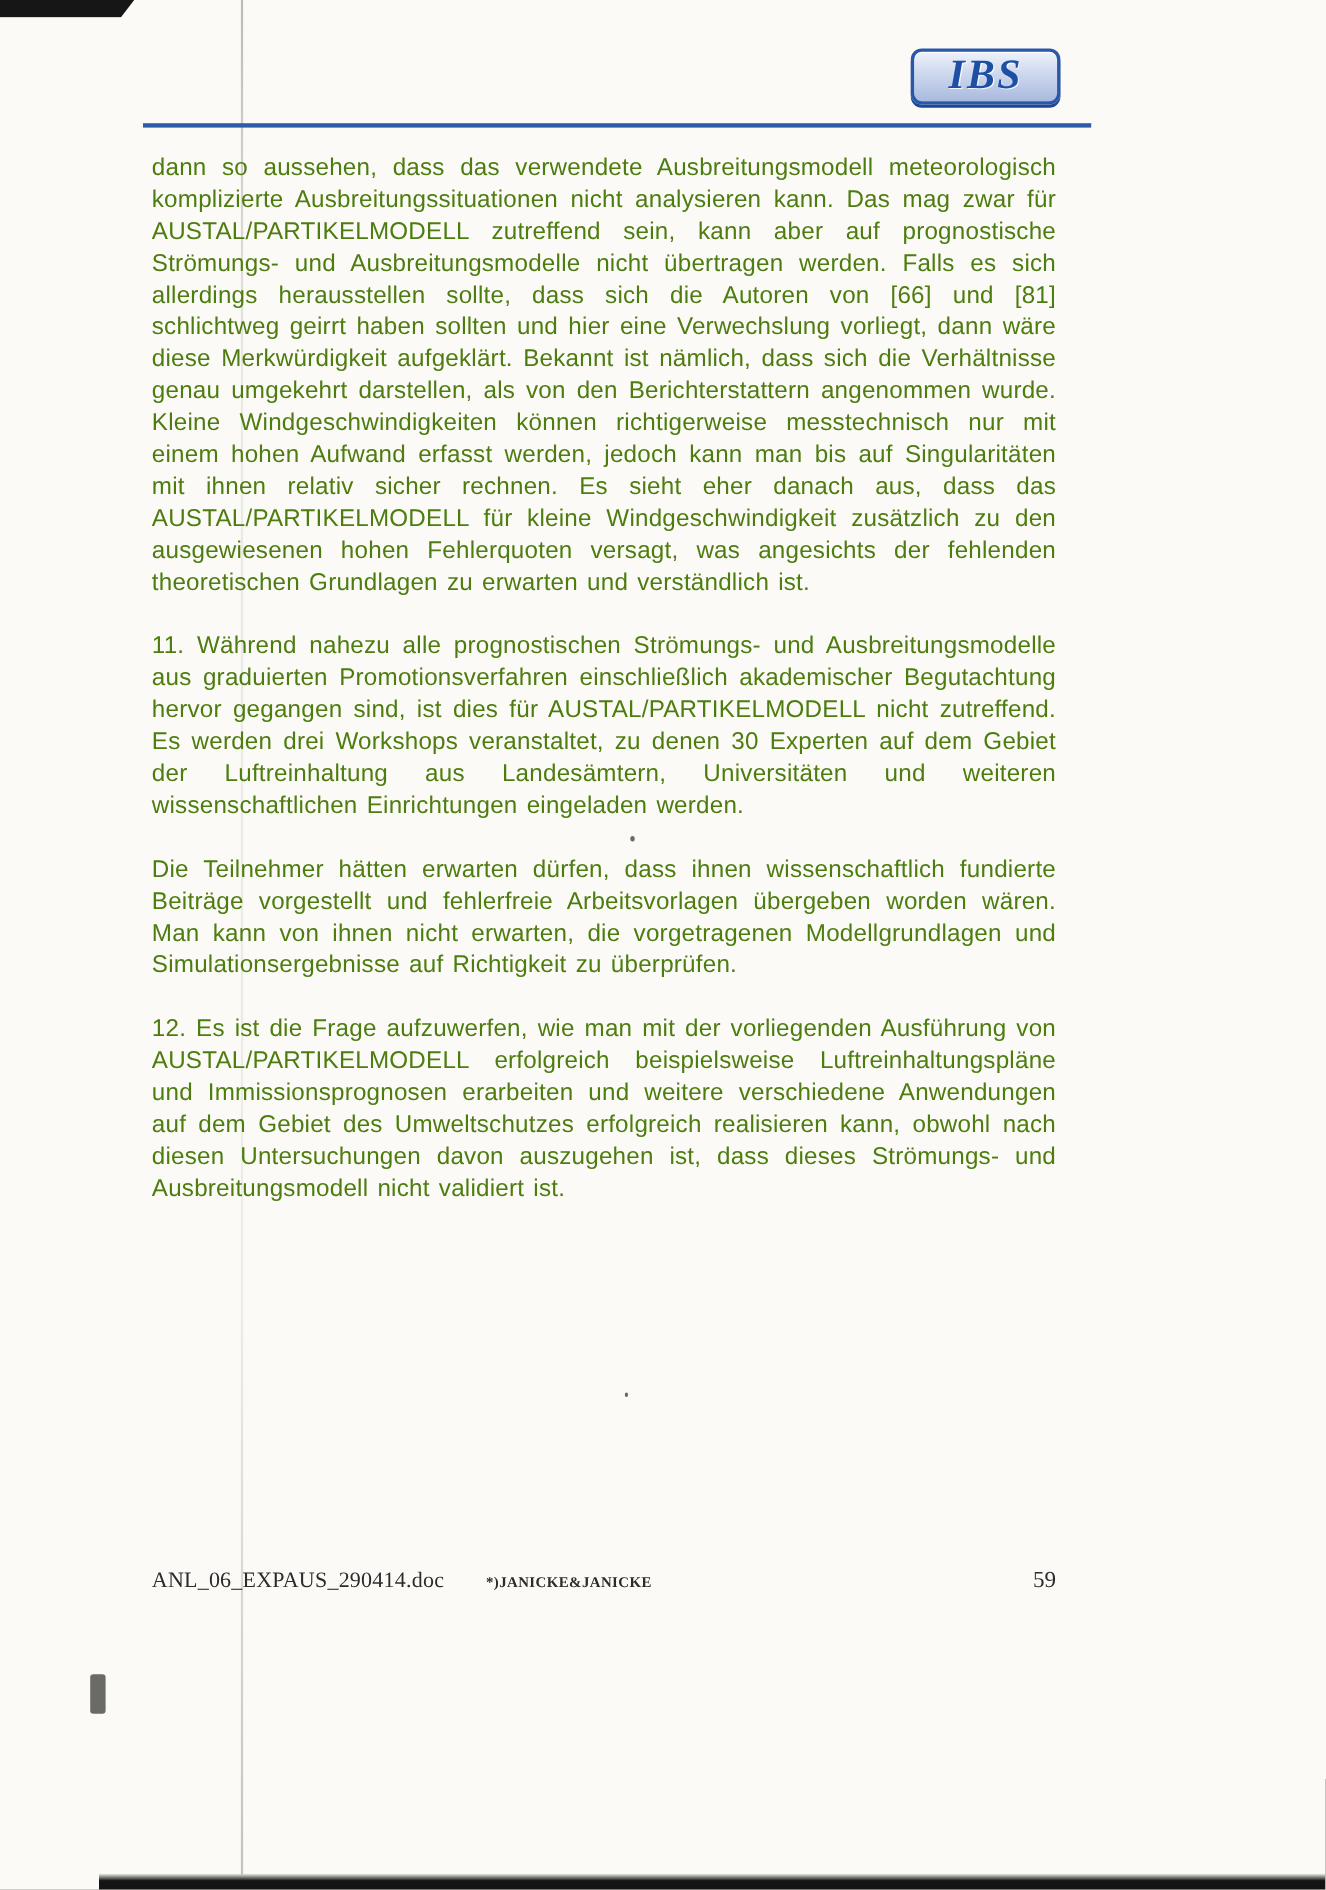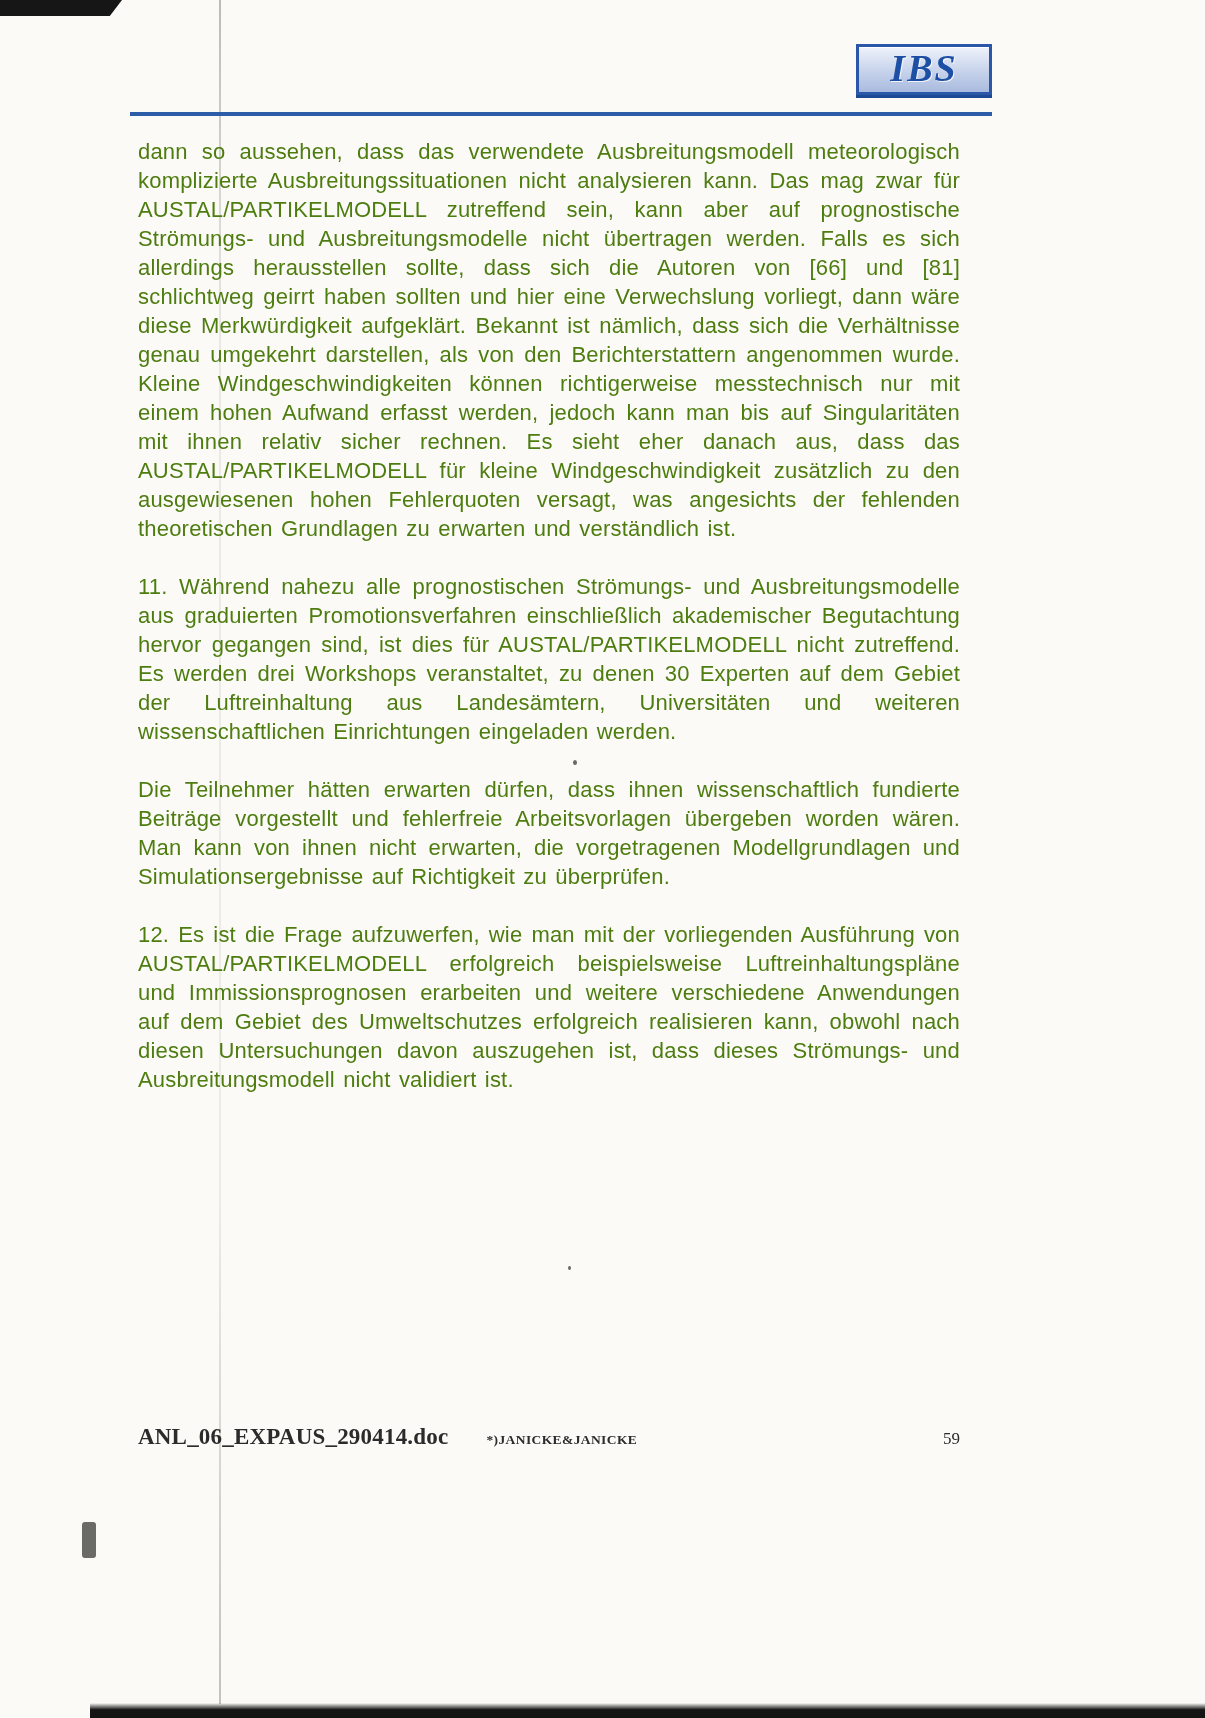--- a/index.html
+++ b/index.html
@@ -48,24 +48,24 @@
     border-radius: 3px;
     opacity: 0.75;
   }
   .speck { position: absolute; background: #6a6a64; border-radius: 50%; }
   .speck-1 { left: 573px; top: 760px; width: 4px; height: 5px; }
   .speck-2 { left: 568px; top: 1266px; width: 3px; height: 4px; }
 
   
   .logo {
     position: absolute;
-    left: 856px; top: 44px;
+    left: 828px; top: 44px;
     width: 130px; height: 45px;
     border: 3px solid #2b57a8;
-    border-radius: 0;
+    border-radius: 10px;
     background: linear-gradient(to bottom, #eef2fa 0%, #cdd8ee 45%, #a9bade 100%);
     box-shadow: 0 3px 0 #1d4893, inset 0 1px 0 #ffffff;
     display: flex;
     align-items: center;
     justify-content: center;
   }
   .logo span {
     font-family: "Liberation Serif", serif;
     font-style: italic;
     font-weight: bold;
@@ -100,34 +100,34 @@
   .footer {
     position: absolute;
     left: 138px; top: 1424px;
     width: 822px;
     display: flex;
     align-items: baseline;
     font-family: "Liberation Serif", serif;
     color: #2b2b2b;
   }
   .footer-file {
-    font-weight: bold;
-    font-size: 23px;
+    font-weight: normal;
+    font-size: 20px;
     letter-spacing: 0.2px;
   }
   .footer-authors {
     margin-left: 38px;
     font-size: 13.5px;
     font-weight: 600;
     letter-spacing: 0.4px;
     font-family: Liberation Serif, serif;
   }
   .footer-page {
     margin-left: auto;
-    font-size: 17px;
+    font-size: 21px;
   }
 </style>
 </head>
 <body>
 
 <div class="page">
 
   <div class="artifact-top-left"></div>
   <div class="scan-vline"></div>
   <div class="artifact-bottom"></div>

